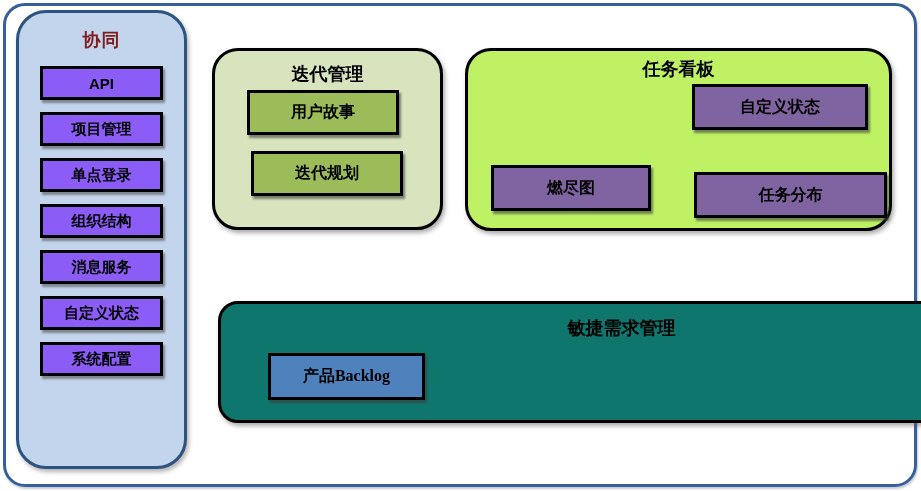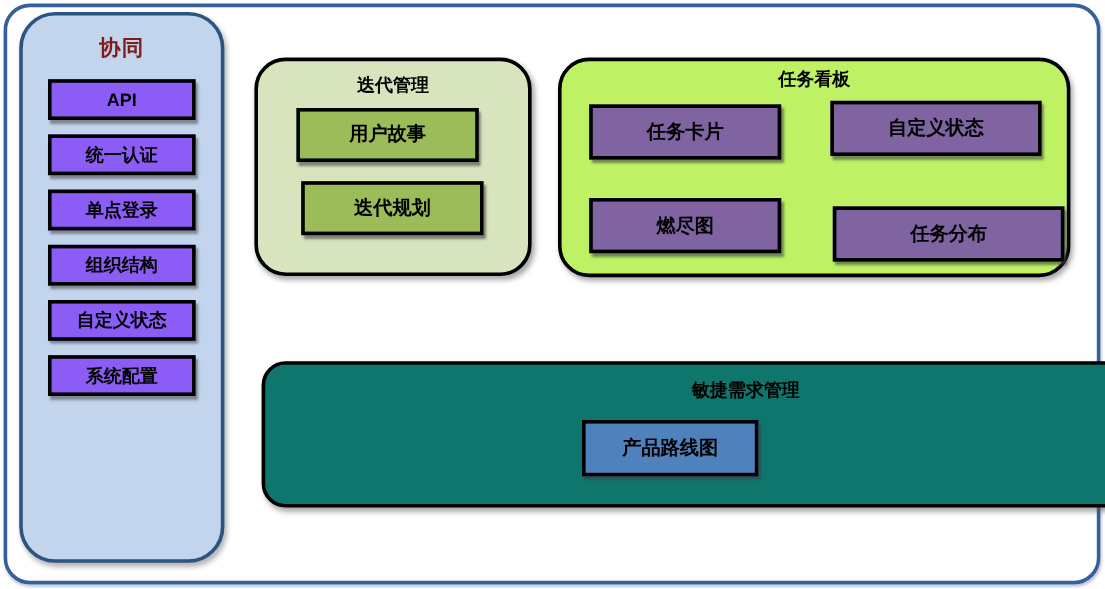--- a/index.html
+++ b/index.html
@@ -62,21 +62,21 @@
 
   
   .section {
     position: absolute;
     border: 3px solid #000;
     box-shadow: 2px 3px 4px rgba(90,90,90,0.5);
   }
   .section-title {
     text-align: center;
     font-weight: bold;
-    font-size: 15px;
+    font-size: 18px;
     color: #000;
   }
   .feature-box {
     position: absolute;
     border: 3px solid #000;
     box-shadow: 2px 3px 2px rgba(60,60,60,0.6);
     display: flex; align-items: center; justify-content: center;
     font-family: "Liberation Serif", "DejaVu Serif", serif;
     font-weight: bold;
     font-size: 16px;
@@ -100,40 +100,40 @@
 <body>
 
 <div class="canvas">
 
   <div class="frame"></div>
 
   <div class="sidebar">
     <div class="sidebar-title">协同</div>
     <div class="sidebar-items">
       <div class="pink-box">API</div>
-      <div class="pink-box">统一认证</div>
+      <div class="pink-box">项目管理</div>
       <div class="pink-box">单点登录</div>
       <div class="pink-box">组织结构</div>
+      <div class="pink-box">消息服务</div>
       <div class="pink-box">自定义状态</div>
       <div class="pink-box">系统配置</div>
     </div>
   </div>
 
   <div class="section green-section">
     <div class="section-title">迭代管理</div>
     <div class="feature-box green-box" style="left:32px; top:39px; width:152px; height:45px;">用户故事</div>
     <div class="feature-box green-box" style="left:36px; top:100px; width:152px; height:45px;">迭代规划</div>
   </div>
 
   <div class="section purple-section">
     <div class="section-title">任务看板</div>
-    <div class="feature-box purple-box" style="left:23px; top:36px; width:160px; height:46px;">任务卡片</div>
     <div class="feature-box purple-box" style="left:224px; top:33px; width:176px; height:46px;">自定义状态</div>
     <div class="feature-box purple-box" style="left:23px; top:114px; width:160px; height:46px;">燃尽图</div>
     <div class="feature-box purple-box" style="left:226px; top:121px; width:193px; height:46px;">任务分布</div>
   </div>
 
   <div class="section blue-section">
     <div class="section-title">敏捷需求管理</div>
-    <div class="feature-box blue-box" style="left:264px; top:46px; width:147px; height:47px;">产品路线图</div>
+    <div class="feature-box blue-box" style="left:47px; top:49px; width:157px; height:47px;">产品Backlog</div>
   </div>
 
 </div>
 
 </body></html>

